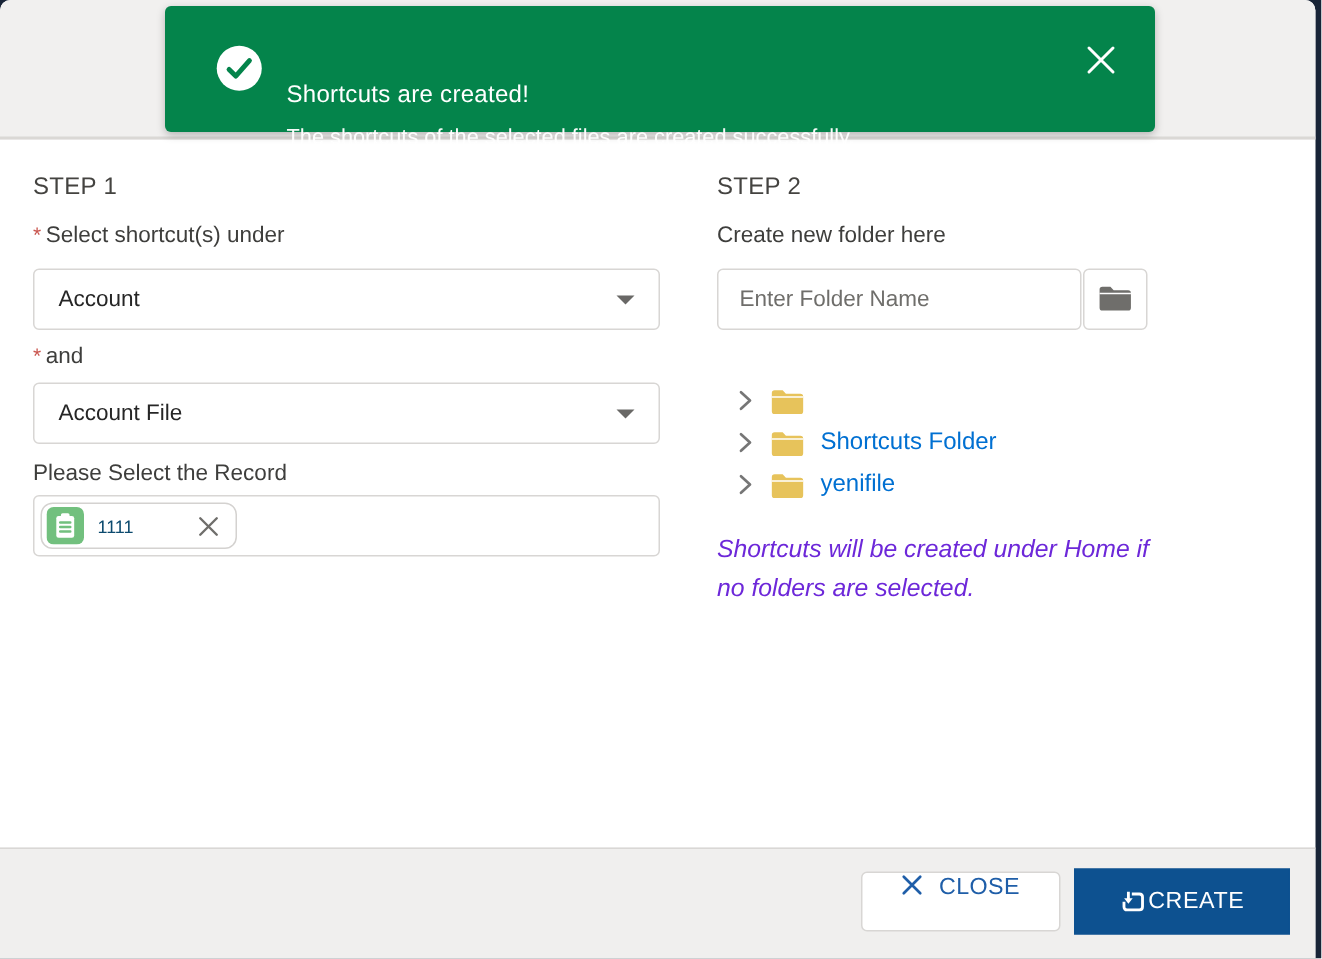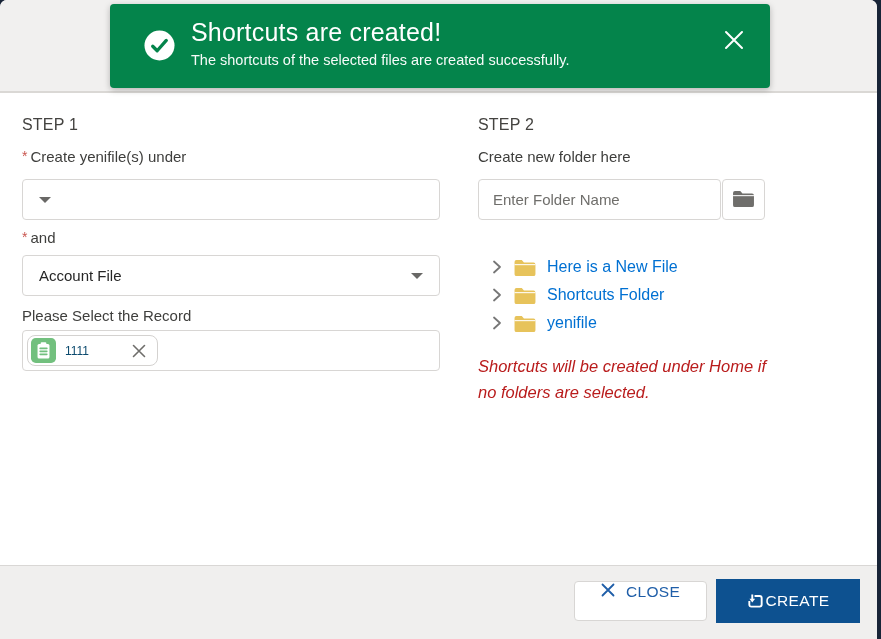--- a/index.html
+++ b/index.html
@@ -22,21 +22,21 @@
     background:#f0efee;border-top:1px solid #d9d7d5;box-sizing:border-box;
   }
   
   .toast{
     position:absolute;left:110px;top:4px;width:660px;height:84px;
     background:#04844b;border-radius:4px;color:#fff;
     box-shadow:0 2px 6px rgba(0,0,0,.25);z-index:5;
   }
   .toast-check{position:absolute;left:34px;top:26px;width:31px;height:31px;}
   .toast-text{position:absolute;left:81px;top:15px;right:70px;}
-  .toast-title{font-size:25px;font-weight:400;letter-spacing:.2px;line-height:26px;}
+  .toast-title{font-size:16px;font-weight:400;letter-spacing:.2px;line-height:26px;margin-top:32px;}
   .toast-sub{font-size:14.5px;font-weight:400;line-height:22px;margin-top:4px;opacity:.97;}
   .toast-close{
     position:absolute;right:24px;top:24px;width:24px;height:24px;cursor:pointer;
     background:none;border:none;padding:0;
   }
   
   .col-label{position:absolute;font-size:15px;color:#3e3e3c;white-space:nowrap;}
   .step-heading{position:absolute;font-size:16px;color:#444340;letter-spacing:.2px;}
   .req{color:#c9554e;margin-right:3px;font-size:14px;vertical-align:top;}
   .box{
@@ -68,21 +68,21 @@
   }
   .pill .pill-text{font-size:12px;color:#0c4a6e;margin:0 42px 0 9px;text-align:center;}
   .pill-remove{background:none;border:none;padding:0;width:16px;height:16px;cursor:pointer;}
   
   .tree-row{position:absolute;left:492px;height:28px;display:flex;align-items:center;}
   .tree-chevron{width:11px;height:15px;margin-right:10px;cursor:pointer;}
   .tree-folder{width:24px;height:19px;margin-right:10px;}
   .tree-link{font-size:16px;color:#0070d2;text-decoration:none;cursor:pointer;}
   .note{
     position:absolute;left:478px;top:353px;width:360px;
-    font-size:16.5px;font-style:italic;color:#b91c1c;line-height:26px;
+    font-size:16.5px;font-style:italic;color:#6d28d9;line-height:26px;
   }
   
   .btn-close{
     position:absolute;left:574px;top:581px;width:133px;height:40px;
     background:#fff;border:1px solid #d8d6d4;border-radius:4px;box-sizing:border-box;
     display:flex;justify-content:center;gap:11px;cursor:pointer;
     font-family:"Liberation Sans", sans-serif;
   }
   .btn-close span{font-size:15.5px;color:#1f5ea8;letter-spacing:.3px;}
   .btn-create{
@@ -117,24 +117,25 @@
           <svg viewBox="0 0 24 24" width="24" height="24">
             <path d="M4 4l16 16M20 4L4 20" stroke="#ffffff" stroke-width="2" stroke-linecap="round"></path>
           </svg>
         </span>
       </button>
     </div>
 
     <div class="step-heading" style="left:22px;top:116px;">STEP 1</div>
 
     <div class="col-label" style="left:22px;top:148px;">
-      <span class="req">*</span><span>Create yenifile(s) under</span>
+      <span class="req">*</span><span>Select shortcut(s) under</span>
     </div>
 
     <div class="box select-box" style="left:22px;top:179px;">
+      <span class="val">Account</span>
       <span class="caret"></span>
     </div>
 
     <div class="col-label" style="left:22px;top:229px;">
       <span class="req">*</span><span>and</span>
     </div>
 
     <div class="box select-box" style="left:22px;top:255px;padding-left:16px;">
       <span class="val">Account File</span>
       <span class="caret"></span>
@@ -183,21 +184,20 @@
         <svg viewBox="0 0 10 14" width="10" height="14">
             <path d="M2 1.5l6 5.5-6 5.5" fill="none" stroke="#767676" stroke-width="1.8" stroke-linecap="round" stroke-linejoin="round"></path>
           </svg>
       </span>
       <span class="tree-folder">
         <svg viewBox="0 0 24 20" width="24" height="19">
           <path d="M1 4.2a2 2 0 0 1 2-2h5.6l2.3 2.6H21a2 2 0 0 1 2 2V17a2 2 0 0 1-2 2H3a2 2 0 0 1-2-2z" fill="#e7c35b"></path>
           <path d="M1 7h22" stroke="#ffffff" stroke-width="1.1"></path>
         </svg>
       </span>
-      <a class="tree-link">Here is a New File</a>
     </div>
 
     <div class="tree-row" style="top:281px;">
       <span class="tree-chevron">
         <svg viewBox="0 0 10 14" width="10" height="14">
             <path d="M2 1.5l6 5.5-6 5.5" fill="none" stroke="#767676" stroke-width="1.8" stroke-linecap="round" stroke-linejoin="round"></path>
           </svg>
       </span>
       <span class="tree-folder">
         <svg viewBox="0 0 24 20" width="24" height="19">

